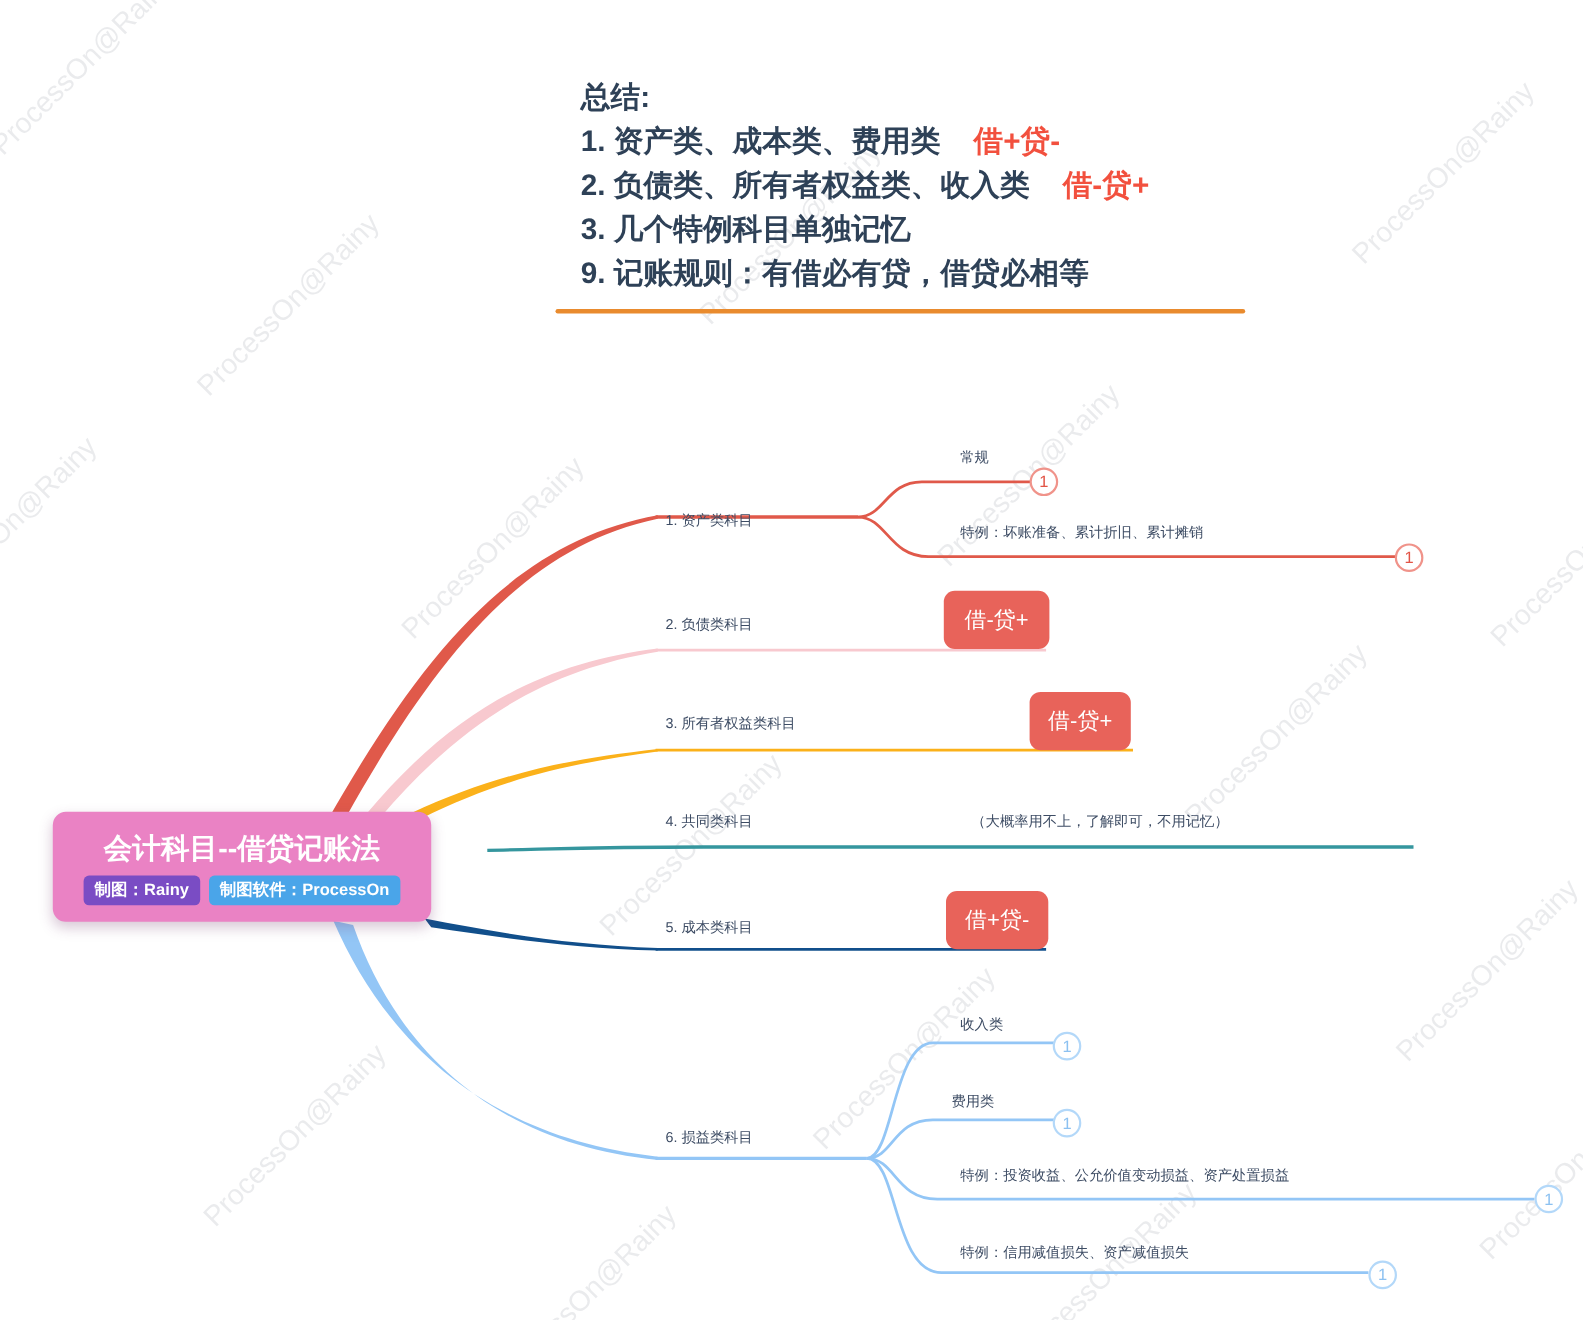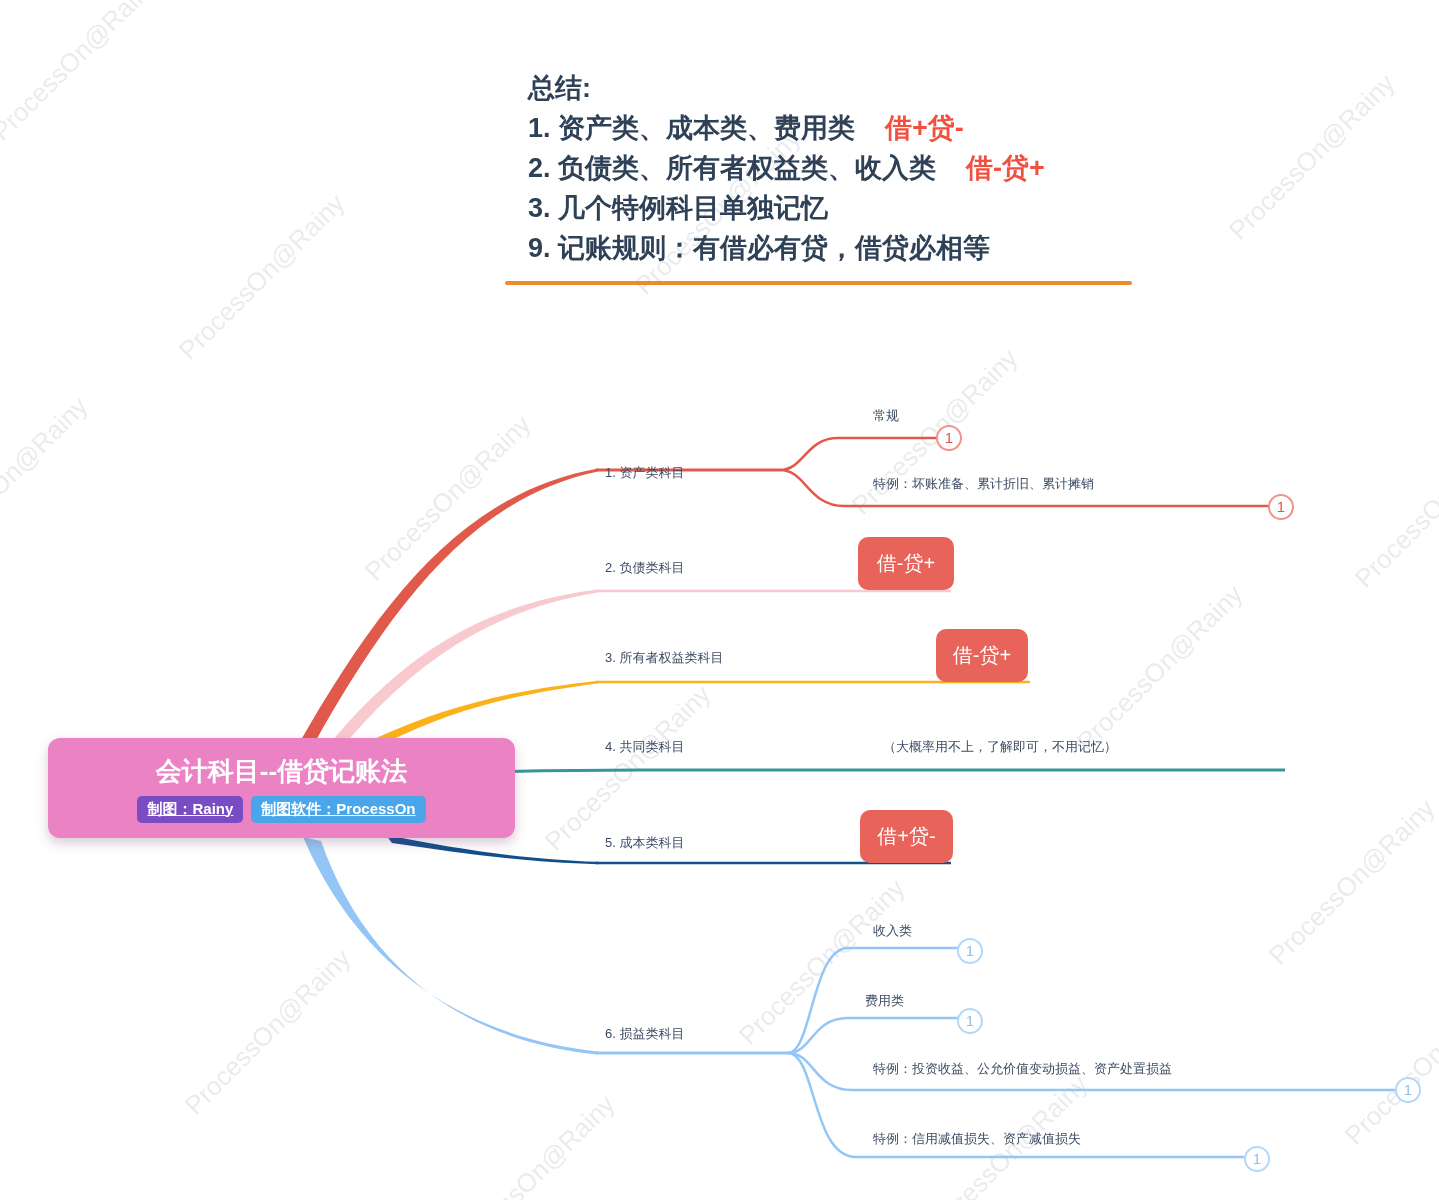--- a/index.html
+++ b/index.html
@@ -39,30 +39,30 @@
     color:var(--summary-text);font-size:27px;font-weight:bold;
     line-height:40px;white-space:nowrap;
   }
   .summary-red{color:var(--summary-red);margin-left:30px;}
   .summary-underline{
     left:505px;top:281px;width:627px;height:4px;
     background:var(--underline);z-index:2;border-radius:2px;
   }
   
   .root-node{
-    left:48px;top:738px;width:467px;height:100px;z-index:3;
+    left:48px;top:738px;width:344px;height:100px;z-index:3;
     background:var(--node-pink);border-radius:12px;
     box-shadow:0 5px 12px rgba(120,60,110,.28);
     display:flex;flex-direction:column;align-items:center;justify-content:center;gap:7px;
   }
   .root-title{color:#fff;font-size:26px;font-weight:bold;white-space:nowrap;}
   .root-badges{display:flex;gap:8px;}
   .root-badge{
     color:#fff;font-size:15px;font-weight:bold;white-space:nowrap;
-    padding:4px 10px;border-radius:5px;text-decoration:underline;
+    padding:4px 10px;border-radius:5px;
   }
   .badge-purple{background:var(--badge-purple);}
   .badge-blue{background:var(--badge-blue);}
   
   .topic{
     position:absolute;z-index:2;white-space:nowrap;
     color:var(--label-text);font-size:13px;line-height:24px;
   }
   
   .tag-box{

